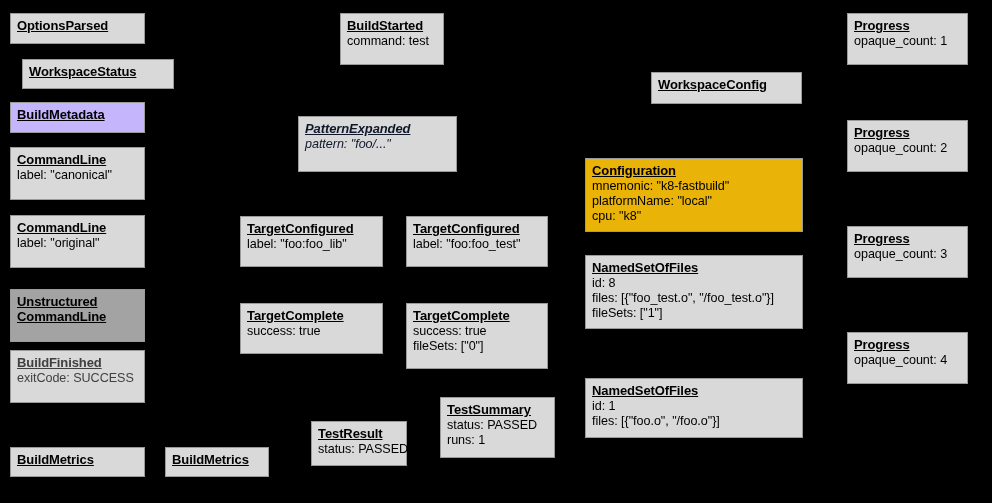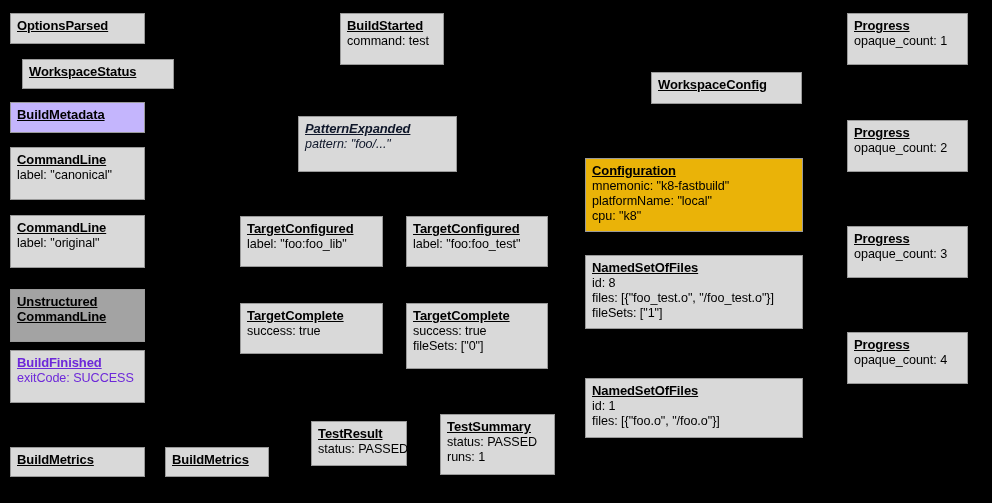--- a/index.html
+++ b/index.html
@@ -71,21 +71,21 @@
     </div>
     <div class="node" style="left: 10px; top: 215px; width: 135px; height: 53px; background: rgb(217, 217, 217); border-color: rgb(154, 154, 154); color: rgb(0, 0, 0);">
       <span class="node-title">CommandLine</span>
       <span class="fields">
         <span class="field">label: "original"</span>
       </span>
     </div>
     <div class="node title-only" style="left: 10px; top: 289px; width: 135px; height: 53px; background: #a3a3a3; border-color: rgb(154, 154, 154); color: rgb(0, 0, 0);">
       <span class="node-title wrap">Unstructured CommandLine</span>
     </div>
-    <div class="node" style="left: 10px; top: 350px; width: 135px; height: 53px; background: rgb(217, 217, 217); border-color: rgb(154, 154, 154); color: #6d28d9;">
+    <div class="node" style="left: 10px; top: 350px; width: 135px; height: 53px; background: rgb(217, 217, 217); border-color: rgb(154, 154, 154); color: #404040;">
       <span class="node-title">BuildFinished</span>
       <span class="fields">
         <span class="field">exitCode: SUCCESS</span>
       </span>
     </div>
     <div class="node title-only" style="left: 10px; top: 447px; width: 135px; height: 30px; background: rgb(217, 217, 217); border-color: rgb(154, 154, 154); color: rgb(0, 0, 0);">
       <span class="node-title">BuildMetrics</span>
     </div>
     <div class="node title-only" style="left: 165px; top: 447px; width: 104px; height: 30px; background: rgb(217, 217, 217); border-color: rgb(154, 154, 154); color: rgb(0, 0, 0);">
       <span class="node-title">BuildMetrics</span>
@@ -126,21 +126,21 @@
         <span class="field">success: true</span>
         <span class="field">fileSets: ["0"]</span>
       </span>
     </div>
     <div class="node" style="left: 311px; top: 421px; width: 96px; height: 45px; background: rgb(217, 217, 217); border-color: rgb(154, 154, 154); color: rgb(0, 0, 0);">
       <span class="node-title">TestResult</span>
       <span class="fields">
         <span class="field">status: PASSED</span>
       </span>
     </div>
-    <div class="node" style="left: 440px; top: 414px; width: 115px; height: 61px; background: rgb(217, 217, 217); border-color: rgb(154, 154, 154); color: rgb(0, 0, 0);">
+    <div class="node" style="left: 440px; top: 397px; width: 115px; height: 61px; background: rgb(217, 217, 217); border-color: rgb(154, 154, 154); color: rgb(0, 0, 0);">
       <span class="node-title">TestSummary</span>
       <span class="fields">
         <span class="field">status: PASSED</span>
         <span class="field">runs: 1</span>
       </span>
     </div>
     <div class="node title-only" style="left: 651px; top: 72px; width: 151px; height: 32px; background: rgb(217, 217, 217); border-color: rgb(154, 154, 154); color: rgb(0, 0, 0);">
       <span class="node-title">WorkspaceConfig</span>
     </div>
     <div class="node" style="left: 585px; top: 158px; width: 218px; height: 74px; background: #eab308; border-color: rgb(154, 154, 154); color: rgb(0, 0, 0);">

